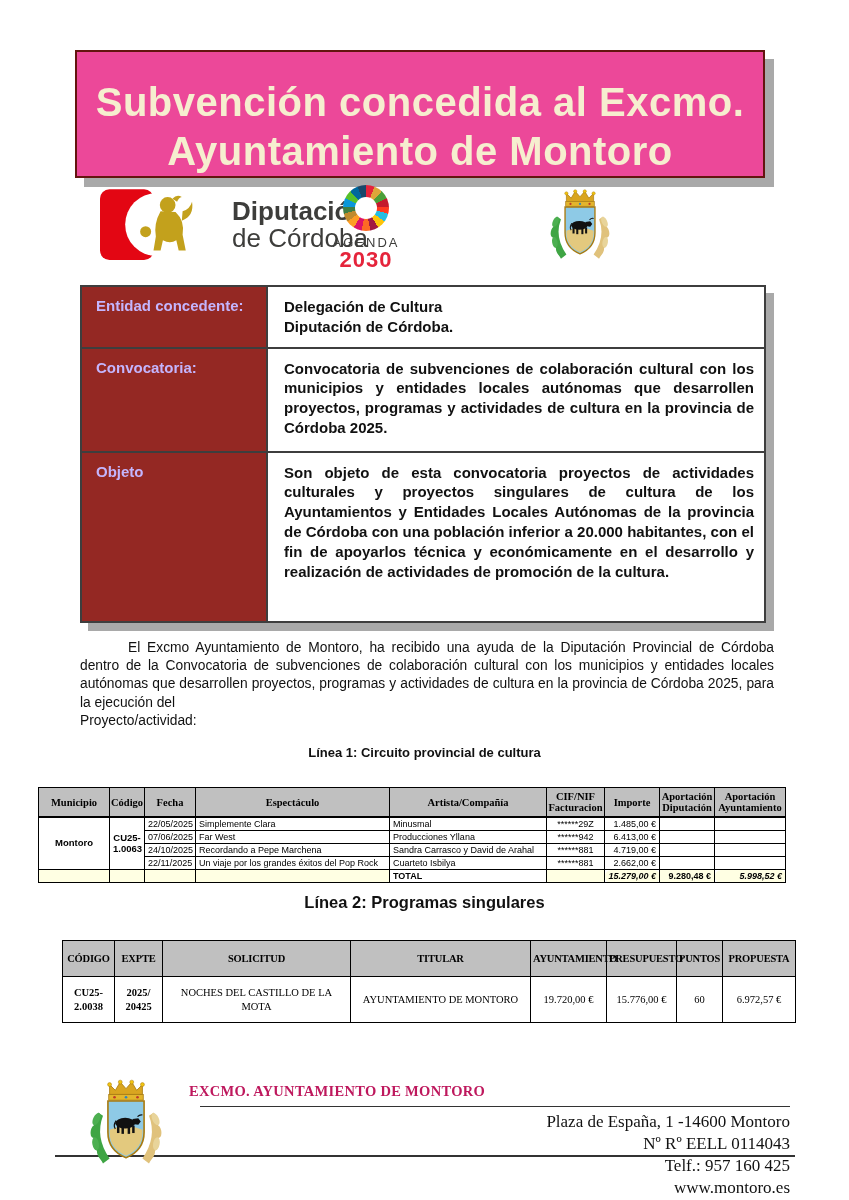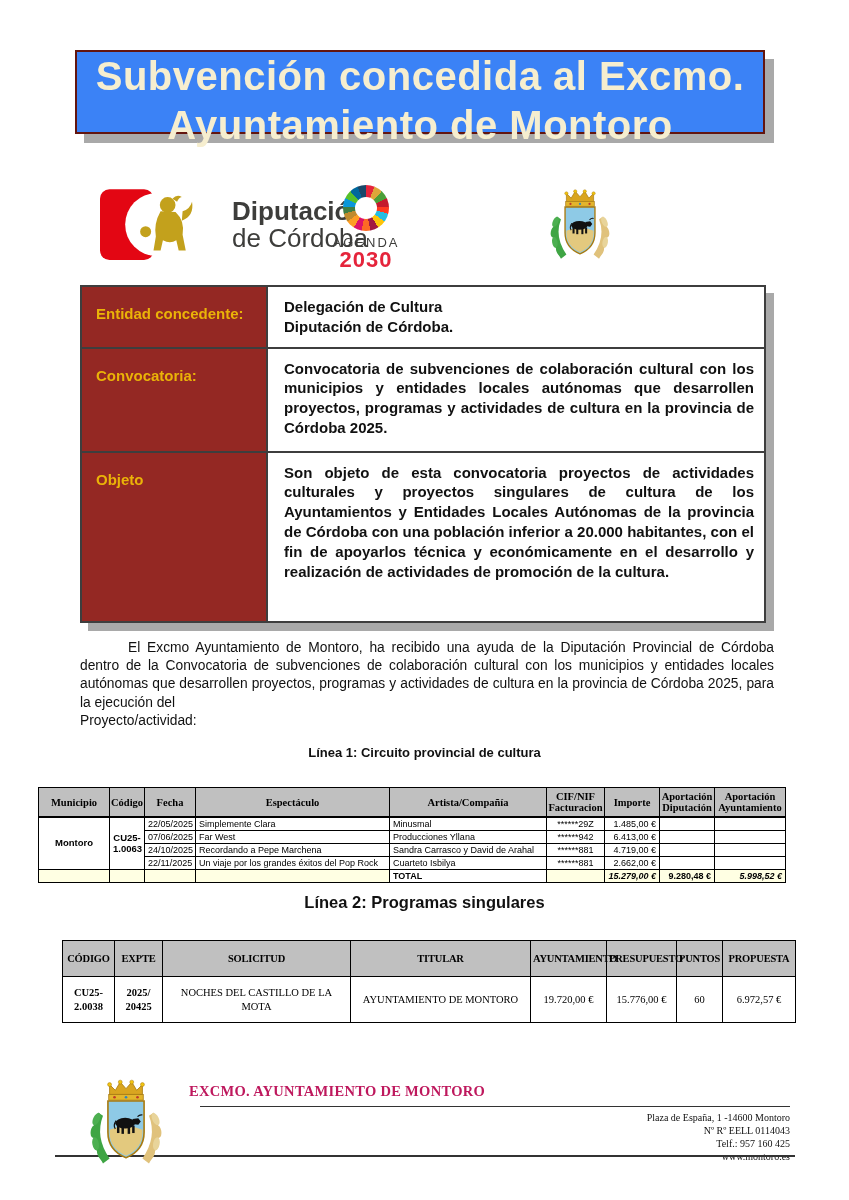--- a/index.html
+++ b/index.html
@@ -2,24 +2,24 @@
 <html><head>
 <meta charset="utf-8">
 <style>
   * { margin:0; padding:0; box-sizing:border-box; }
   html,body { background:#ffffff; }
   body { font-family:"Liberation Sans", sans-serif; }
   .page { position:relative; width:849px; height:1200px; background:#ffffff; overflow:hidden; }
 
   
   .banner {
-    position:absolute; left:75px; top:50px; width:690px; height:84px;
-    background:#3b82f6; border:2px solid #63150f;
+    position:absolute; left:75px; top:50px; width:690px; height:128px;
+    background:#ec4899; border:2px solid #63150f;
     box-shadow:9px 9px 0 0 #a9a9a9;
-    display:flex; flex-direction:column; justify-content:flex-start; align-items:center;
+    display:flex; flex-direction:column; justify-content:flex-end; align-items:center;
   }
   .banner .line {
     color:#f6eecf; font-size:40px; font-weight:bold; line-height:1.22; letter-spacing:.5px;
     text-align:center; white-space:nowrap;
   }
 
   
   .logos { position:absolute; left:0; top:183px; width:849px; height:90px; }
   .dipu { position:absolute; left:100px; top:3px; display:flex; align-items:center; gap:14px; }
   .dipu-text .l1 { font-size:26px; font-weight:bold; color:#3d3d3b; line-height:1.05; }
@@ -33,22 +33,22 @@
   .agenda .ag2 { font-size:22px; font-weight:bold; color:#e5243b; letter-spacing:1px; line-height:.95; }
   .monto { position:absolute; left:546px; top:0; display:flex; align-items:center; gap:10px; }
   .monto-text .m1 { font-size:14px; font-weight:bold; color:#3fa544; letter-spacing:.3px; }
   .monto-text .m2 { font-size:29px; font-weight:bold; color:#a13a40; letter-spacing:1.5px; line-height:1.05; }
 
   
   .info { position:absolute; left:80px; top:285px; width:686px; border:2px solid #3e3e3e;
     box-shadow:8px 8px 0 0 #a9a9a9; background:#ffffff; }
   .info-row { display:flex; border-bottom:2px solid #3e3e3e; }
   .info-row:last-child { border-bottom:none; }
-  .info-label { width:186px; background:#942823; color:#eab308; font-weight:bold; font-size:15px;
-    padding:17px 10px 10px 14px; line-height:1.35; border-right:2px solid #3e3e3e; }
+  .info-label { width:186px; background:#942823; color:#c4b5fd; font-weight:bold; font-size:15px;
+    padding:9px 10px 10px 14px; line-height:1.35; border-right:2px solid #3e3e3e; }
   .info-value { flex:1; padding:10px 10px 10px 16px; font-size:15px; font-weight:bold; color:#111;
     line-height:1.32; text-align:justify; }
   .info-value .vline { text-align:left; }
   .row-entidad  { min-height:60px; }
   .row-convocatoria { min-height:104px; }
   .row-objeto { min-height:168px; }
 
   
   .intro { position:absolute; left:80px; top:639px; width:694px; font-size:13.8px; color:#111;
     line-height:1.32; }
@@ -67,36 +67,36 @@
   .t1 th, .t1 td { border:1px solid #000; padding:1px 3px; overflow:hidden; white-space:nowrap; }
   .t1 thead th { background:#c0c0c0; font-family:"Liberation Serif", serif; font-weight:bold;
     font-size:10.5px; line-height:1.05; text-align:center; white-space:normal; padding:3px 1px; border-bottom:2px solid #000; }
   .t1 td { height:13px; }
   .t1 .c-center { text-align:center; }
   .t1 .c-right { text-align:right; }
   .t1 .b { font-weight:bold; }
   .t1 .rowspan-cell { text-align:center; font-weight:bold; font-size:9.5px; vertical-align:middle; white-space:normal; line-height:1.1; }
   .t1 .total-row td { background:#ffffe3; }
   .t1 .total-row td.total-label { background:#ffffff; font-weight:bold; }
-  .t1 .ital { font-style:italic; }
+  .t1 .ital { font-style:italic;border-radius:6px; }
 
   
   .t2 { position:absolute; left:62px; top:940px; width:733px; border-collapse:collapse;
     font-family:"Liberation Serif", serif; color:#000; table-layout:fixed; }
   .t2 th, .t2 td { border:1.5px solid #000; text-align:center; vertical-align:middle; white-space:normal; }
   .t2 thead th { background:#c0c0c0; font-weight:bold; font-size:10.5px; letter-spacing:-.2px; height:36px; padding:2px; }
   .t2 tbody td { font-size:10.5px; height:46px; padding:2px 4px; line-height:1.25; }
   .t2 .b { font-weight:bold; }
 
   
   .footer-title { position:absolute; left:189px; top:1083px; font-family:"Liberation Serif", serif;
     font-size:14.5px; font-weight:bold; color:#be185d; letter-spacing:.3px; }
   .footer-rule-top { position:absolute; left:200px; top:1106px; width:590px; height:1px; background:#333; }
   .footer-address { position:absolute; right:59px; top:1111px; width:400px; text-align:right;
-    font-family:"Liberation Serif", serif; font-size:10px; color:#111; line-height:1.3; }
+    font-family:"Liberation Serif", serif; font-size:17px; color:#111; line-height:1.3; }
   .footer-rule-bottom { position:absolute; left:55px; top:1155px; width:740px; height:2px; background:#333; }
   .footer-crest { position:absolute; left:76px; top:1078px; z-index:2; }
 </style>
 </head>
 <body>
 
 <svg width="0" height="0" style="position:absolute">
   <defs>
     <g id="crest">
       <path d="M22,104 Q2,72 16,42 L22,46 Q12,72 30,98 Z" fill="#3fa544"></path>

